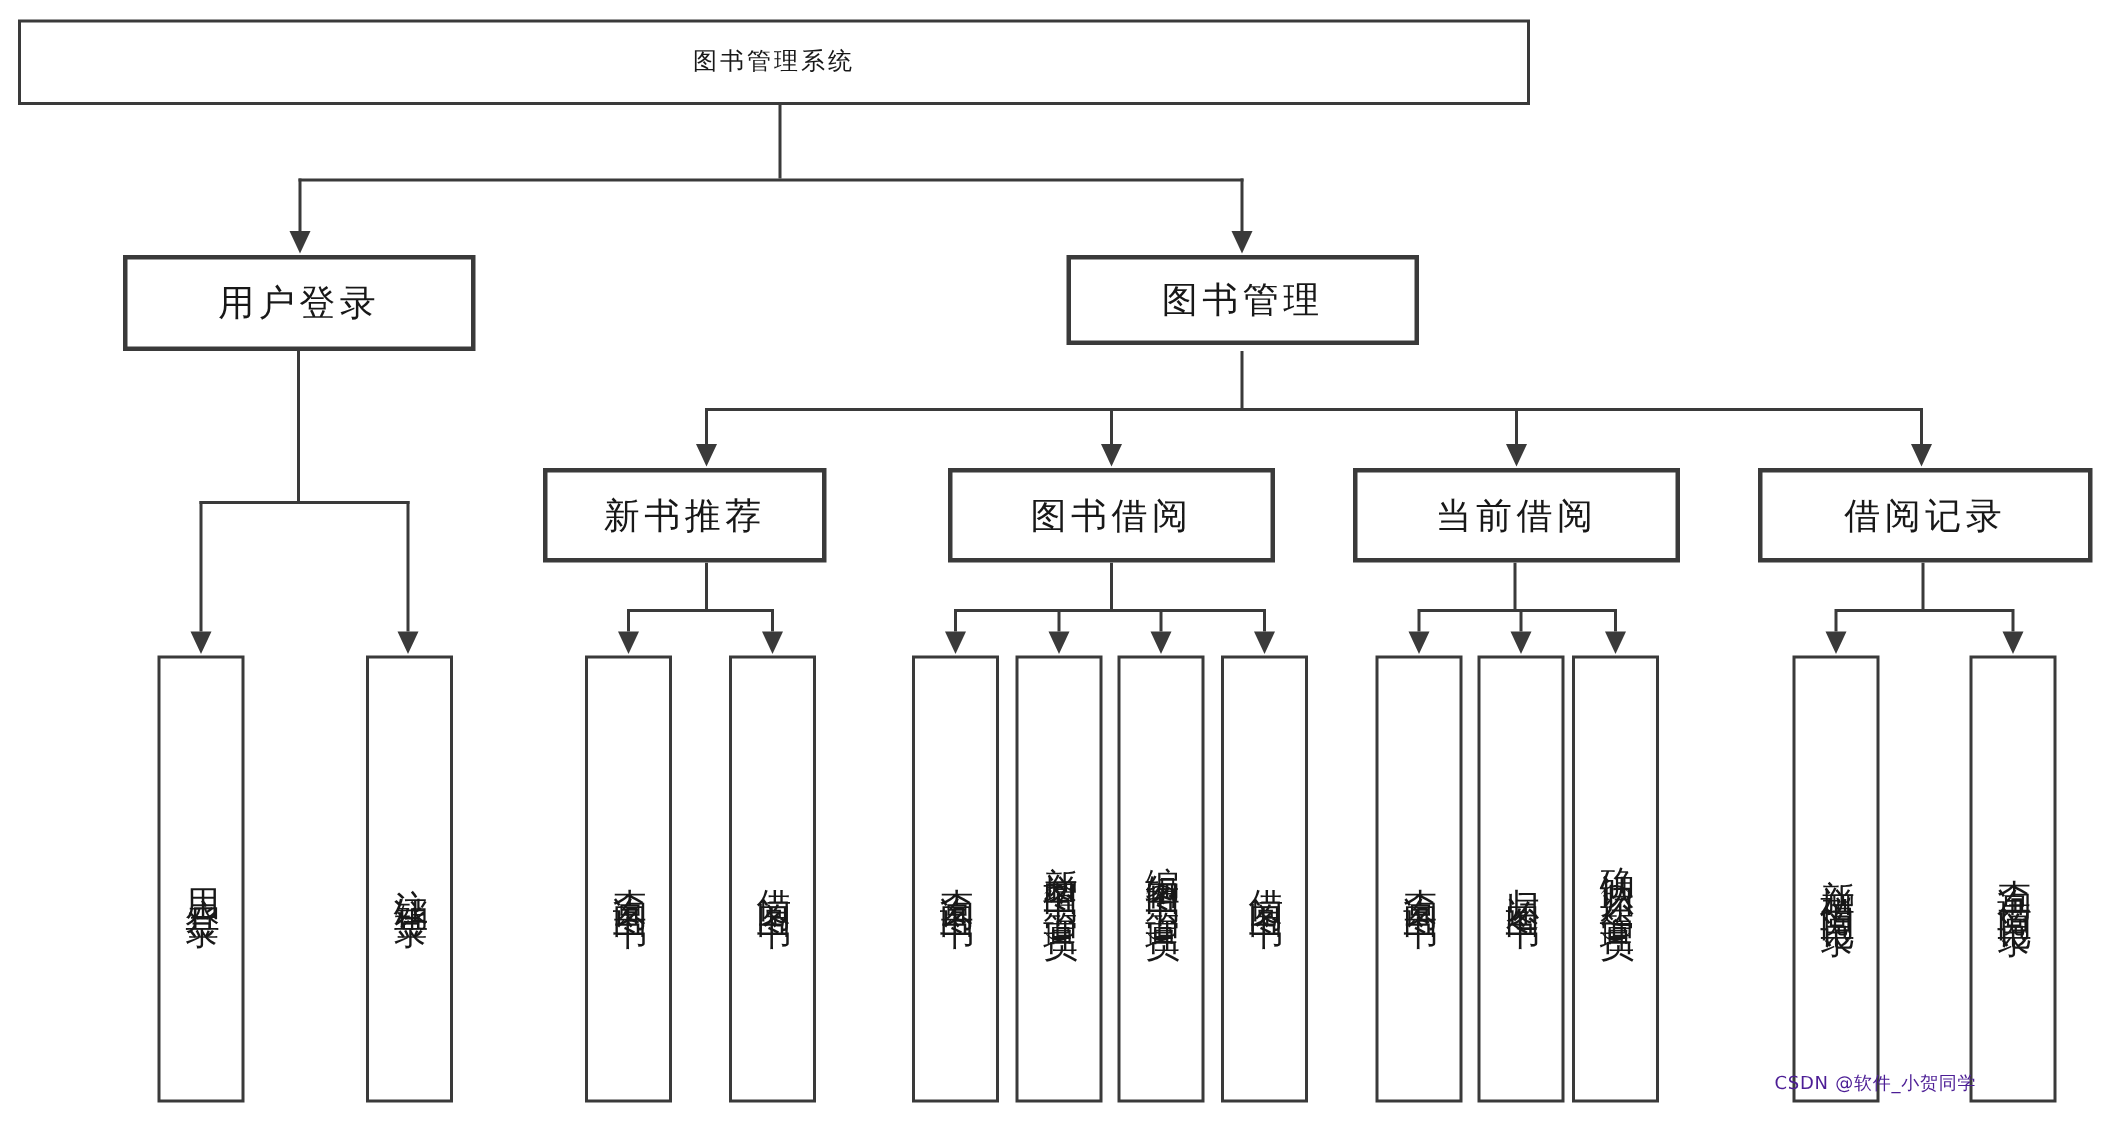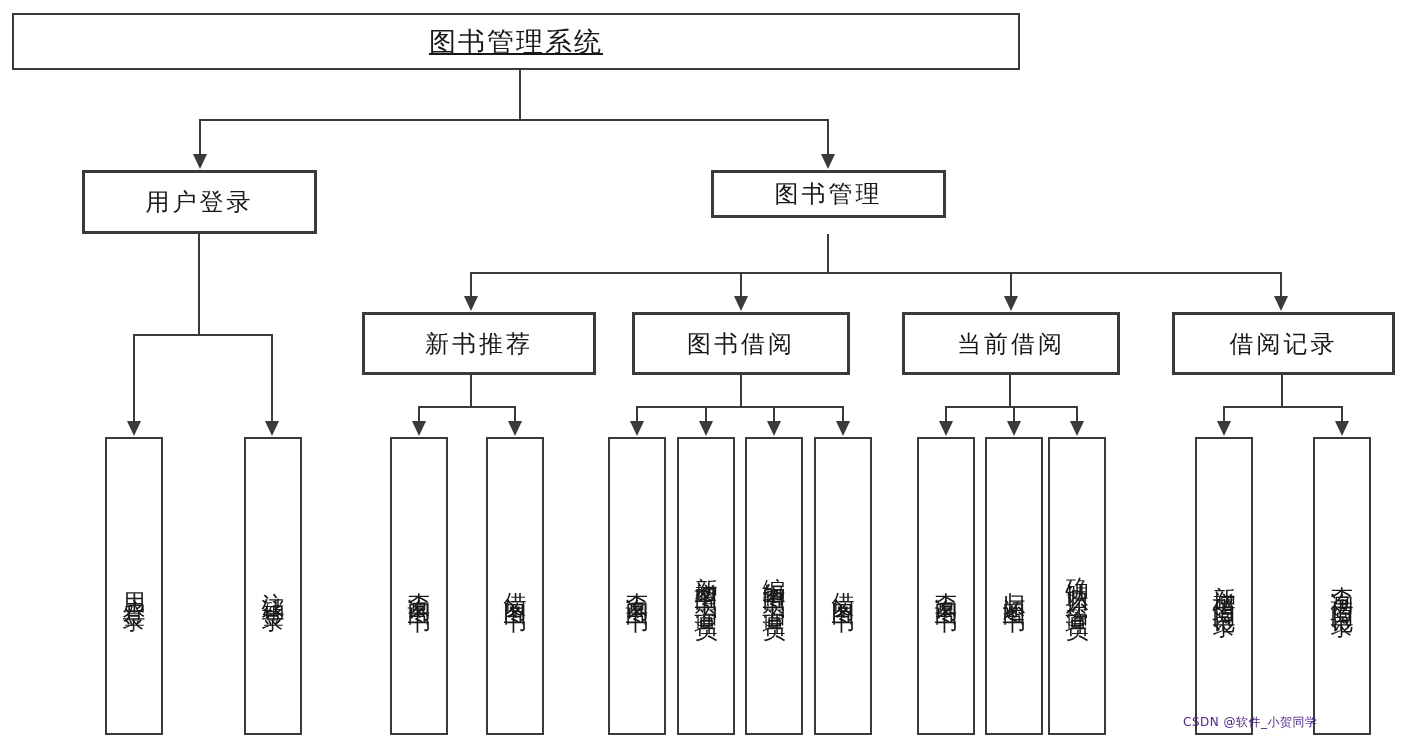--- a/index.html
+++ b/index.html
@@ -15,21 +15,21 @@
     position: absolute;
     background: #ffffff;
     border: 3px solid #3a3a3a;
     display: flex; align-items: center; justify-content: center;
     z-index: 2;
   }
   .hbox span {
     color: #181818; font-size: 24px; letter-spacing: 3px; white-space: nowrap;
   }
   .hbox.root { border-width: 2px; }
-  .hbox.root span { font-size: 27px; letter-spacing: 2px; text-decoration: underline; }
+  .hbox.root span { font-size: 16px; letter-spacing: 2px; }
 
   
   .vbox {
     position: absolute;
     top: 437px; width: 58px; height: 298px;
     background: #ffffff;
     border: 2px solid #3a3a3a;
     display: flex; align-items: center; justify-content: center;
     z-index: 2;
   }
@@ -67,21 +67,21 @@
   <div class="vline" style="left:519px; top:70px; height:49px;"></div>
   <div class="hline" style="left:199px; top:119px; width:630px;"></div>
   <div class="vline" style="left:199px; top:119px; height:36px;"></div>
   <div class="arrow" style="left:193px; top:154px;"></div>
   <div class="vline" style="left:827px; top:119px; height:36px;"></div>
   <div class="arrow" style="left:821px; top:154px;"></div>
 
   <div class="hbox" style="left:82px; top:170px; width:235px; height:64px;">
     <span>用户登录</span>
   </div>
-  <div class="hbox" style="left:711px; top:170px; width:235px; height:48px;">
+  <div class="hbox" style="left:711px; top:170px; width:235px; height:60px;">
     <span>图书管理</span>
   </div>
 
   <div class="vline" style="left:198px; top:234px; height:100px;"></div>
   <div class="hline" style="left:133px; top:334px; width:140px;"></div>
   <div class="vline" style="left:133px; top:334px; height:87px;"></div>
   <div class="arrow" style="left:127px; top:421px;"></div>
   <div class="vline" style="left:271px; top:334px; height:87px;"></div>
   <div class="arrow" style="left:265px; top:421px;"></div>
 
@@ -89,21 +89,21 @@
   <div class="hline" style="left:470px; top:272px; width:812px;"></div>
   <div class="vline" style="left:470px; top:272px; height:24px;"></div>
   <div class="arrow" style="left:464px; top:296px;"></div>
   <div class="vline" style="left:740px; top:272px; height:24px;"></div>
   <div class="arrow" style="left:734px; top:296px;"></div>
   <div class="vline" style="left:1010px; top:272px; height:24px;"></div>
   <div class="arrow" style="left:1004px; top:296px;"></div>
   <div class="vline" style="left:1280px; top:272px; height:24px;"></div>
   <div class="arrow" style="left:1274px; top:296px;"></div>
 
-  <div class="hbox" style="left:362px; top:312px; width:234px; height:63px;">
+  <div class="hbox" style="left:362px; top:312px; width:189px; height:63px;">
     <span>新书推荐</span>
   </div>
   <div class="hbox" style="left:902px; top:312px; width:218px; height:63px;">
     <span>当前借阅</span>
   </div>
   <div class="hbox" style="left:632px; top:312px; width:218px; height:63px;">
     <span>图书借阅</span>
   </div>
   <div class="hbox" style="left:1172px; top:312px; width:223px; height:63px;">
     <span>借阅记录</span>

